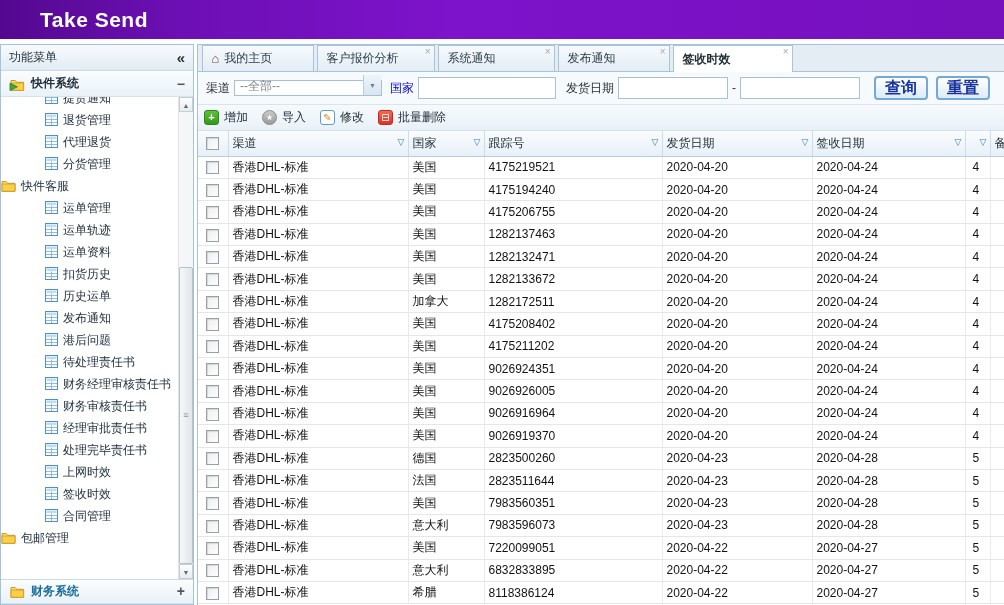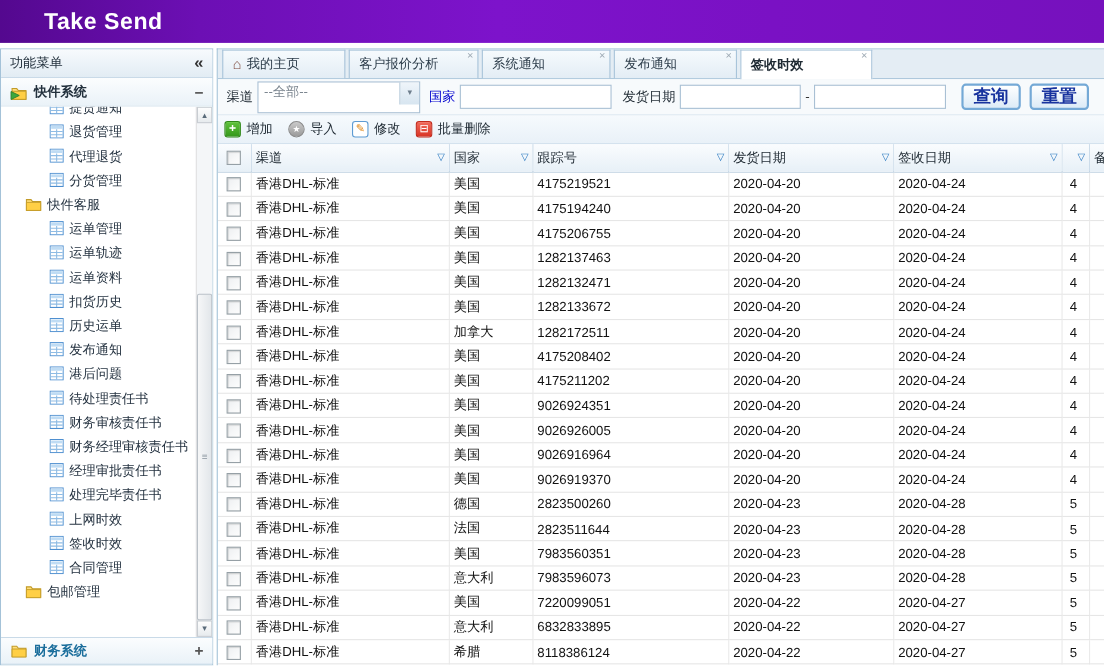--- a/index.html
+++ b/index.html
@@ -21,21 +21,21 @@
   .panel-h { height:26px; display:flex; align-items:center; padding:0 8px; gap:6px;
     background:linear-gradient(#FBFDFE,#EAF2F8); border-bottom:1px solid #D5E3EE; }
   .panel-h .p-label { font-weight:bold; color:#23313D; flex:1; }
   .panel-h.fin { border-top:1px solid #C9DAE8; height:26px; }
   .panel-h.fin .p-label { color:#1B6E9C; }
   .panel-h .p-state { color:#555; font-weight:bold; font-size:14px; line-height:1; cursor:pointer; }
   .tree-area { position:relative; height:494px; overflow:hidden; background:#fff; }
   .tree { list-style:none; margin-top:-10px; padding-right:16px; }
   .tree li { height:22px; line-height:22px; white-space:nowrap; display:flex; align-items:center; gap:5px; cursor:pointer; }
   .tree li[data-type="leaf"] { padding-left:44px; }
-  .tree li[data-type="folder"] { padding-left:22px; }
+  .tree li[data-type="folder"] { }
   .tree li .lbl { color:#243240; }
   .tree li[data-type="folder"] .lbl { color:#243240; }
   .tree li .icon { display:none; line-height:0; }
   .tree li[data-type="leaf"] .icon-table { display:inline-block; }
   .tree li[data-type="folder"] .icon-folder { display:inline-block; }
 
   
   .sb-scroll { position:absolute; top:0; right:0; width:15px; height:100%;
     background:#F4F6F8; border-left:1px solid #E2E2E2; }
   .sb-scroll .arr { position:absolute; left:0; width:14px; height:15px; text-align:center; line-height:15px;
@@ -60,22 +60,22 @@
   .tab.active .t-label { font-weight:bold; color:#1F2A33; }
   .tab .home-ic { color:#7B4438; font-size:13px; line-height:1; }
   .tab .x { position:absolute; top:1px; right:3px; font-size:10px; color:#9FABB5; line-height:1; cursor:pointer; }
   .tab.w1{ width:112px; } .tab.w2{ width:118px; } .tab.w3{ width:117px; } .tab.w4{ width:112px; } .tab.w5{ width:120px; }
 
   
   .filterbar { height:33px; background:#F7FAFC; border-bottom:1px solid #D8E4EE;
     display:flex; align-items:center; padding-left:8px; }
   .f-label { color:#1F2A33; margin-right:4px; }
   .f-label.blue { color:#0000CE; }
-  .selectbox { width:148px; height:29px; border:1px solid #A9C0D4; background:#fff;
-    display:flex; align-items:flex-start; justify-content:space-between; margin-right:8px; cursor:pointer; }
+  .selectbox { width:148px; height:16px; border:1px solid #A9C0D4; background:#fff;
+    display:flex; align-items:flex-end; justify-content:space-between; margin-right:8px; cursor:pointer; }
   .selectbox .sel-val { color:#7C8690; padding-left:5px; }
   .selectbox .sel-arr { width:18px; height:20px; background:linear-gradient(#EFF5FA,#D7E5F0);
     border-left:1px solid #B8CCDC; color:#70satisfied; color:#6E7E8C; font-size:7px; display:flex; align-items:center; justify-content:center; }
   .f-input { height:22px; border:1px solid #A9C0D4; background:#fff; font-size:12px; padding:0 4px;
     font-family:"Liberation Sans","DejaVu Sans",sans-serif; }
   .f-input.country { width:138px; margin-right:10px; }
   .f-input.date { width:110px; }
   .f-input.date2 { width:120px; }
   .dash { color:#333; margin:0 4px; }
   .f-btn { height:24px; padding:0 9px; margin-left:8px; border:2px solid #74A9D6; border-radius:4px;
@@ -299,33 +299,33 @@
 
           <li class="tree-item" data-type="leaf">
 
             <span class="icon icon-table">
               <svg width="13" height="13" viewBox="0 0 13 13">
                 <rect x="0.5" y="0.5" width="12" height="12" fill="#fff" stroke="#4E8FD0"></rect>
                 <rect x="1.5" y="1.5" width="10" height="2.6" fill="#BFDCF4"></rect>
                 <path d="M1 6.5 H12 M1 9.5 H12 M6.5 4.5 V12" stroke="#8FBCE4" fill="none"></path>
               </svg>
             </span>
+            <span class="lbl">财务经理审核责任书</span>
+          </li>
+
+          <li class="tree-item" data-type="leaf">
+
+            <span class="icon icon-table">
+              <svg width="13" height="13" viewBox="0 0 13 13">
+                <rect x="0.5" y="0.5" width="12" height="12" fill="#fff" stroke="#4E8FD0"></rect>
+                <rect x="1.5" y="1.5" width="10" height="2.6" fill="#BFDCF4"></rect>
+                <path d="M1 6.5 H12 M1 9.5 H12 M6.5 4.5 V12" stroke="#8FBCE4" fill="none"></path>
+              </svg>
+            </span>
             <span class="lbl">财务审核责任书</span>
-          </li>
-
-          <li class="tree-item" data-type="leaf">
-
-            <span class="icon icon-table">
-              <svg width="13" height="13" viewBox="0 0 13 13">
-                <rect x="0.5" y="0.5" width="12" height="12" fill="#fff" stroke="#4E8FD0"></rect>
-                <rect x="1.5" y="1.5" width="10" height="2.6" fill="#BFDCF4"></rect>
-                <path d="M1 6.5 H12 M1 9.5 H12 M6.5 4.5 V12" stroke="#8FBCE4" fill="none"></path>
-              </svg>
-            </span>
-            <span class="lbl">财务经理审核责任书</span>
           </li>
 
           <li class="tree-item" data-type="leaf">
 
             <span class="icon icon-table">
               <svg width="13" height="13" viewBox="0 0 13 13">
                 <rect x="0.5" y="0.5" width="12" height="12" fill="#fff" stroke="#4E8FD0"></rect>
                 <rect x="1.5" y="1.5" width="10" height="2.6" fill="#BFDCF4"></rect>
                 <path d="M1 6.5 H12 M1 9.5 H12 M6.5 4.5 V12" stroke="#8FBCE4" fill="none"></path>
               </svg>

